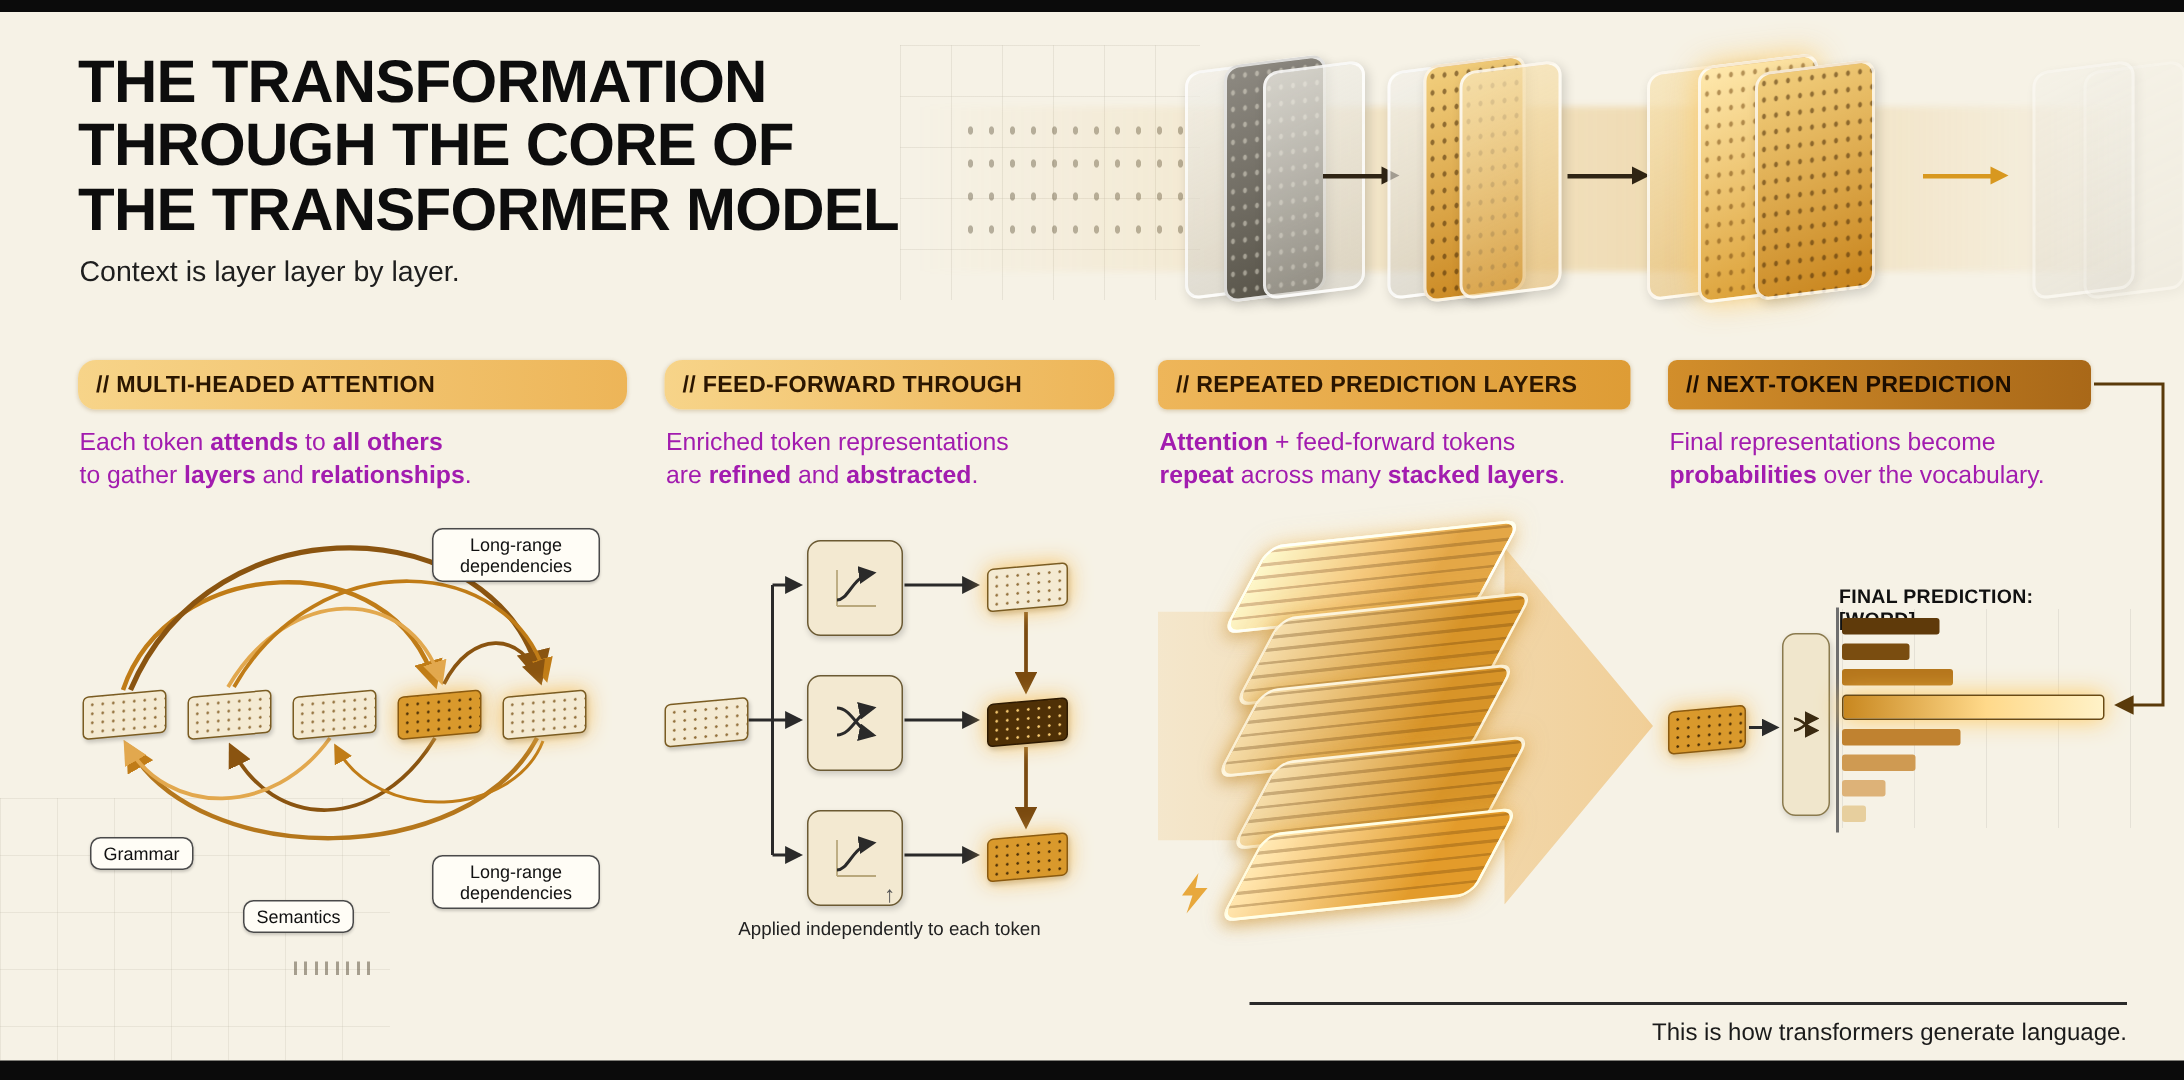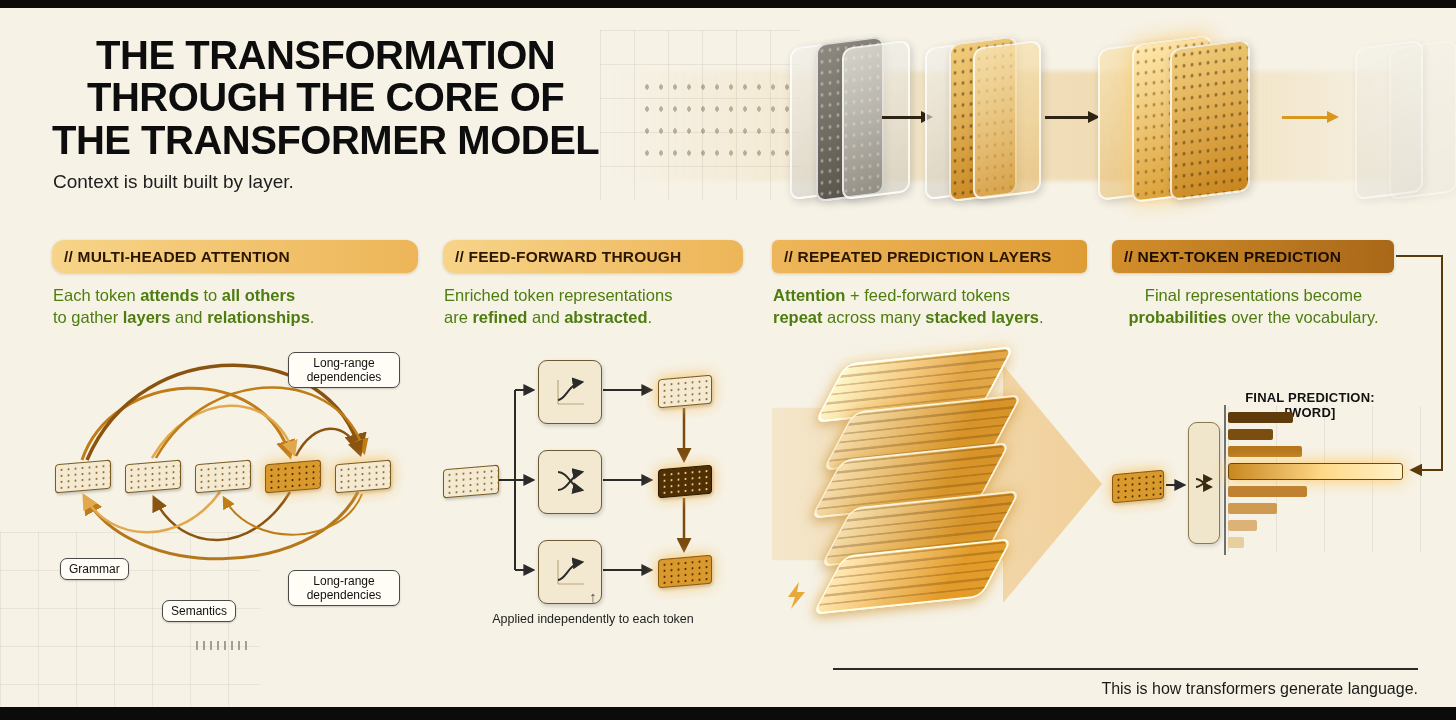--- a/index.html
+++ b/index.html
@@ -4,21 +4,21 @@
 <style>
   html,body{margin:0;padding:0;}
   body{font-family:"Liberation Sans",sans-serif;background:#e9e5da;}
   .canvas{position:relative;width:1456px;height:720px;background:#f6f2e6;overflow:hidden;color:#141414;}
   .edge-bar{position:absolute;left:0;right:0;background:#0b0b0b;}
   .edge-top{top:0;height:8px;}
   .edge-bottom{bottom:0;height:13px;}
 
   
   .hdr{position:absolute;left:52px;top:34px;}
-  .hdr h1{margin:0;font-size:40px;line-height:1.06;font-weight:800;letter-spacing:-0.5px;white-space:pre-line;color:#0d0d0d;text-align:center;}
+  .hdr h1{margin:0;font-size:40px;line-height:1.06;font-weight:800;letter-spacing:-0.5px;white-space:pre-line;color:#0d0d0d;}
   .hdr p{margin:10px 0 0 1px;font-size:19px;color:#1e1e1e;}
 
   
   .hero{position:absolute;left:600px;top:16px;width:856px;height:205px;}
   .hero-grid{position:absolute;left:0;top:14px;width:200px;height:170px;opacity:.45;
     background-image:linear-gradient(rgba(120,110,90,.25) 1px,transparent 1px),linear-gradient(90deg,rgba(120,110,90,.25) 1px,transparent 1px);
     background-size:34px 34px;}
   .hero-bits{position:absolute;left:40px;top:60px;width:150px;height:90px;opacity:.6;
     background-image:radial-gradient(rgba(90,80,60,.7) 1.5px,transparent 2px);background-size:14px 22px;}
   .hero-streak{position:absolute;left:10px;top:55px;width:810px;height:110px;
@@ -36,27 +36,27 @@
   .harrow::after{content:"";position:absolute;right:-11px;top:-8px;border-left:12px solid currentColor;border-top:6.5px solid transparent;border-bottom:6.5px solid transparent;}
   .harrow.gold{color:#d8981f;}
   .hghost{opacity:.45;}
   .hghost2{opacity:.25;}
 
   
   .col{position:absolute;top:240px;}
   .col1{left:52px;width:366px;height:400px;}
   .col2{left:443px;width:300px;height:400px;}
   .col3{left:772px;width:315px;height:400px;}
-  .col4{left:1112px;width:282px;height:400px;text-align:center;}
+  .col4{left:1112px;width:282px;height:400px;}
   .badge{height:33px;border-radius:6px;display:flex;align-items:center;padding:0 12px;box-sizing:border-box;
     font-weight:bold;font-size:15.5px;letter-spacing:.2px;color:#2b1600;box-shadow:0 1px 3px rgba(120,80,10,.25);}
   .b1,.b2{background:linear-gradient(90deg,#f7d489,#edb558);border-radius:12px;}
   .b3{background:linear-gradient(90deg,#eeb65a,#de9c35);}
   .b4{background:linear-gradient(90deg,#d28e2b,#a96818);color:#1d0e00;}
-  .desc{margin:12px 0 0 1px;font-size:16.5px;line-height:1.32;white-space:pre-line;color:#4d7c0f;}
+  .desc{margin:12px 0 0 1px;font-size:16.5px;line-height:1.32;white-space:pre-line;color:#a21caf;}
   .desc b{font-weight:bold;}
 
   
   .token{position:absolute;width:54px;height:27px;border:1.5px solid #7a5c22;border-radius:4px;
     background-color:#f4ead2;background-image:radial-gradient(rgba(120,80,20,.8) .8px,transparent 1.1px);
     background-size:7px 6px;background-position:2px 2px;transform:skewY(-5deg);box-shadow:1px 2px 3px rgba(0,0,0,.2);}
   .token.gold{background-color:#d9992c;border-color:#8a5a10;background-image:radial-gradient(rgba(60,35,0,.9) .8px,transparent 1.1px);}
   .token.dark{background-color:#4f3006;border-color:#2e1a02;background-image:radial-gradient(rgba(255,210,120,.95) .8px,transparent 1.1px);}
   .token.glow{box-shadow:0 0 14px rgba(245,190,90,.95),1px 2px 3px rgba(0,0,0,.2);}
 
@@ -119,21 +119,21 @@
 <div class="canvas">
   <div class="edge-bar edge-top"></div>
   <div class="edge-bar edge-bottom"></div>
   <div class="grid-bl"></div>
   <div class="ticks"></div>
 
   <div class="hdr">
     <h1>THE TRANSFORMATION
 THROUGH THE CORE OF
 THE TRANSFORMER MODEL</h1>
-    <p>Context is built built by layer.</p>
+    <p>Context is layer layer by layer.</p>
   </div>
 
   <div class="hero">
     <div class="hero-grid"></div>
     <div class="hero-bits"></div>
     <div class="hero-streak"></div>
 
     <div class="hgroup" style="left:190px;">
       <div class="hpanel hp-glass" style="left:0;top:4px;"></div>
       <div class="hpanel hp-dark" style="left:26px;top:0;height:154px;"></div>

